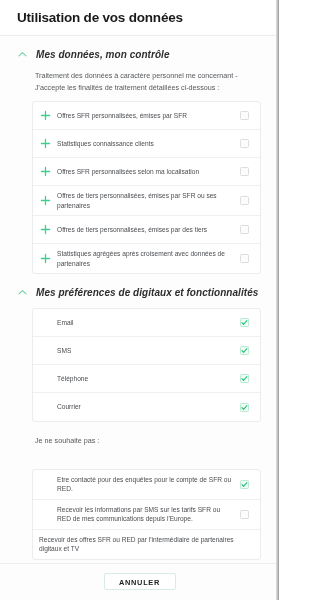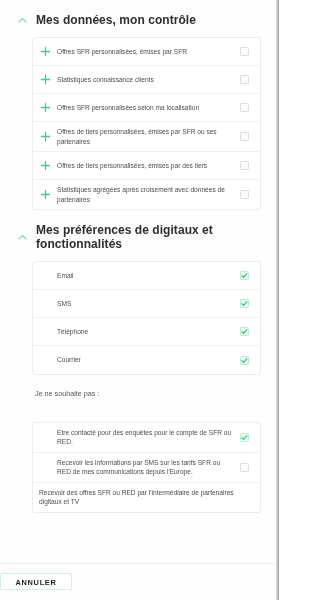--- a/index.html
+++ b/index.html
@@ -65,24 +65,25 @@
     gap: 8px;
     padding: 13px 0 10px 3px;
   }
   .chevron {
     width: 11px;
     height: 11px;
     flex: 0 0 auto;
     display: block;
   }
   .section-title {
-    font-size: 12px;
+    font-size: 10px;
     font-weight: bold;
     color: #2e2e2e;
     letter-spacing: 0.05px;
+    font-style: italic;
   }
 
   .intro {
     font-size: 7.2px;
     line-height: 11.5px;
     color: #55585c;
     padding: 0 12px 0 21px;
     margin-bottom: 8px;
   }
   .intro.tight { margin-bottom: 22px; }
@@ -146,20 +147,21 @@
   .cb.on svg { display: block; }
   .spacer-md { height: 13px; }
 
   
   .footer {
     flex: 0 0 auto;
     background: #fdfdfd;
     border-top: 1px solid #ededed;
     padding: 9px 0 10px 0;
     display: flex;
+    justify-content: center;
     gap: 9px;
   }
   .btn {
     font-size: 7.4px;
     font-weight: bold;
     letter-spacing: 0.7px;
     border-radius: 2px;
     padding: 0;
     height: 17px;
     width: 72px;
@@ -179,30 +181,34 @@
     border: 1px solid #00cf7d;
     color: #ffffff;
   }
 </style>
 </head>
 <body>
 
 <div class="page">
   <div class="right-edge"></div>
 
+  <div class="header">
+    <h1 class="header-title">Utilisation de vos données</h1>
+  </div>
 
   <div class="content">
 
     <div class="section">
       <div class="section-head">
         <svg class="chevron" viewBox="0 0 12 12">
           <path d="M2.2 7.6 L6 3.9 L9.8 7.6" fill="none" stroke="#6fd4a6" stroke-width="1.2" stroke-linecap="round" stroke-linejoin="round"></path>
         </svg>
         <span class="section-title">Mes données, mon contrôle</span>
       </div>
+      <div class="intro">Traitement des données à caractère personnel me concernant - J'accepte les finalités de traitement détaillées ci-dessous :</div>
 
       <div class="card">
 
         <div class="row">
           <svg class="plus" viewBox="0 0 14 14">
             <path d="M7 2.6 V11.4 M2.6 7 H11.4" stroke="#3ecf8e" stroke-width="1.4" stroke-linecap="round"></path>
           </svg>
           <span class="row-label">Offres SFR personnalisées, émises par SFR</span>
           <span class="cb off"></span>
         </div>

